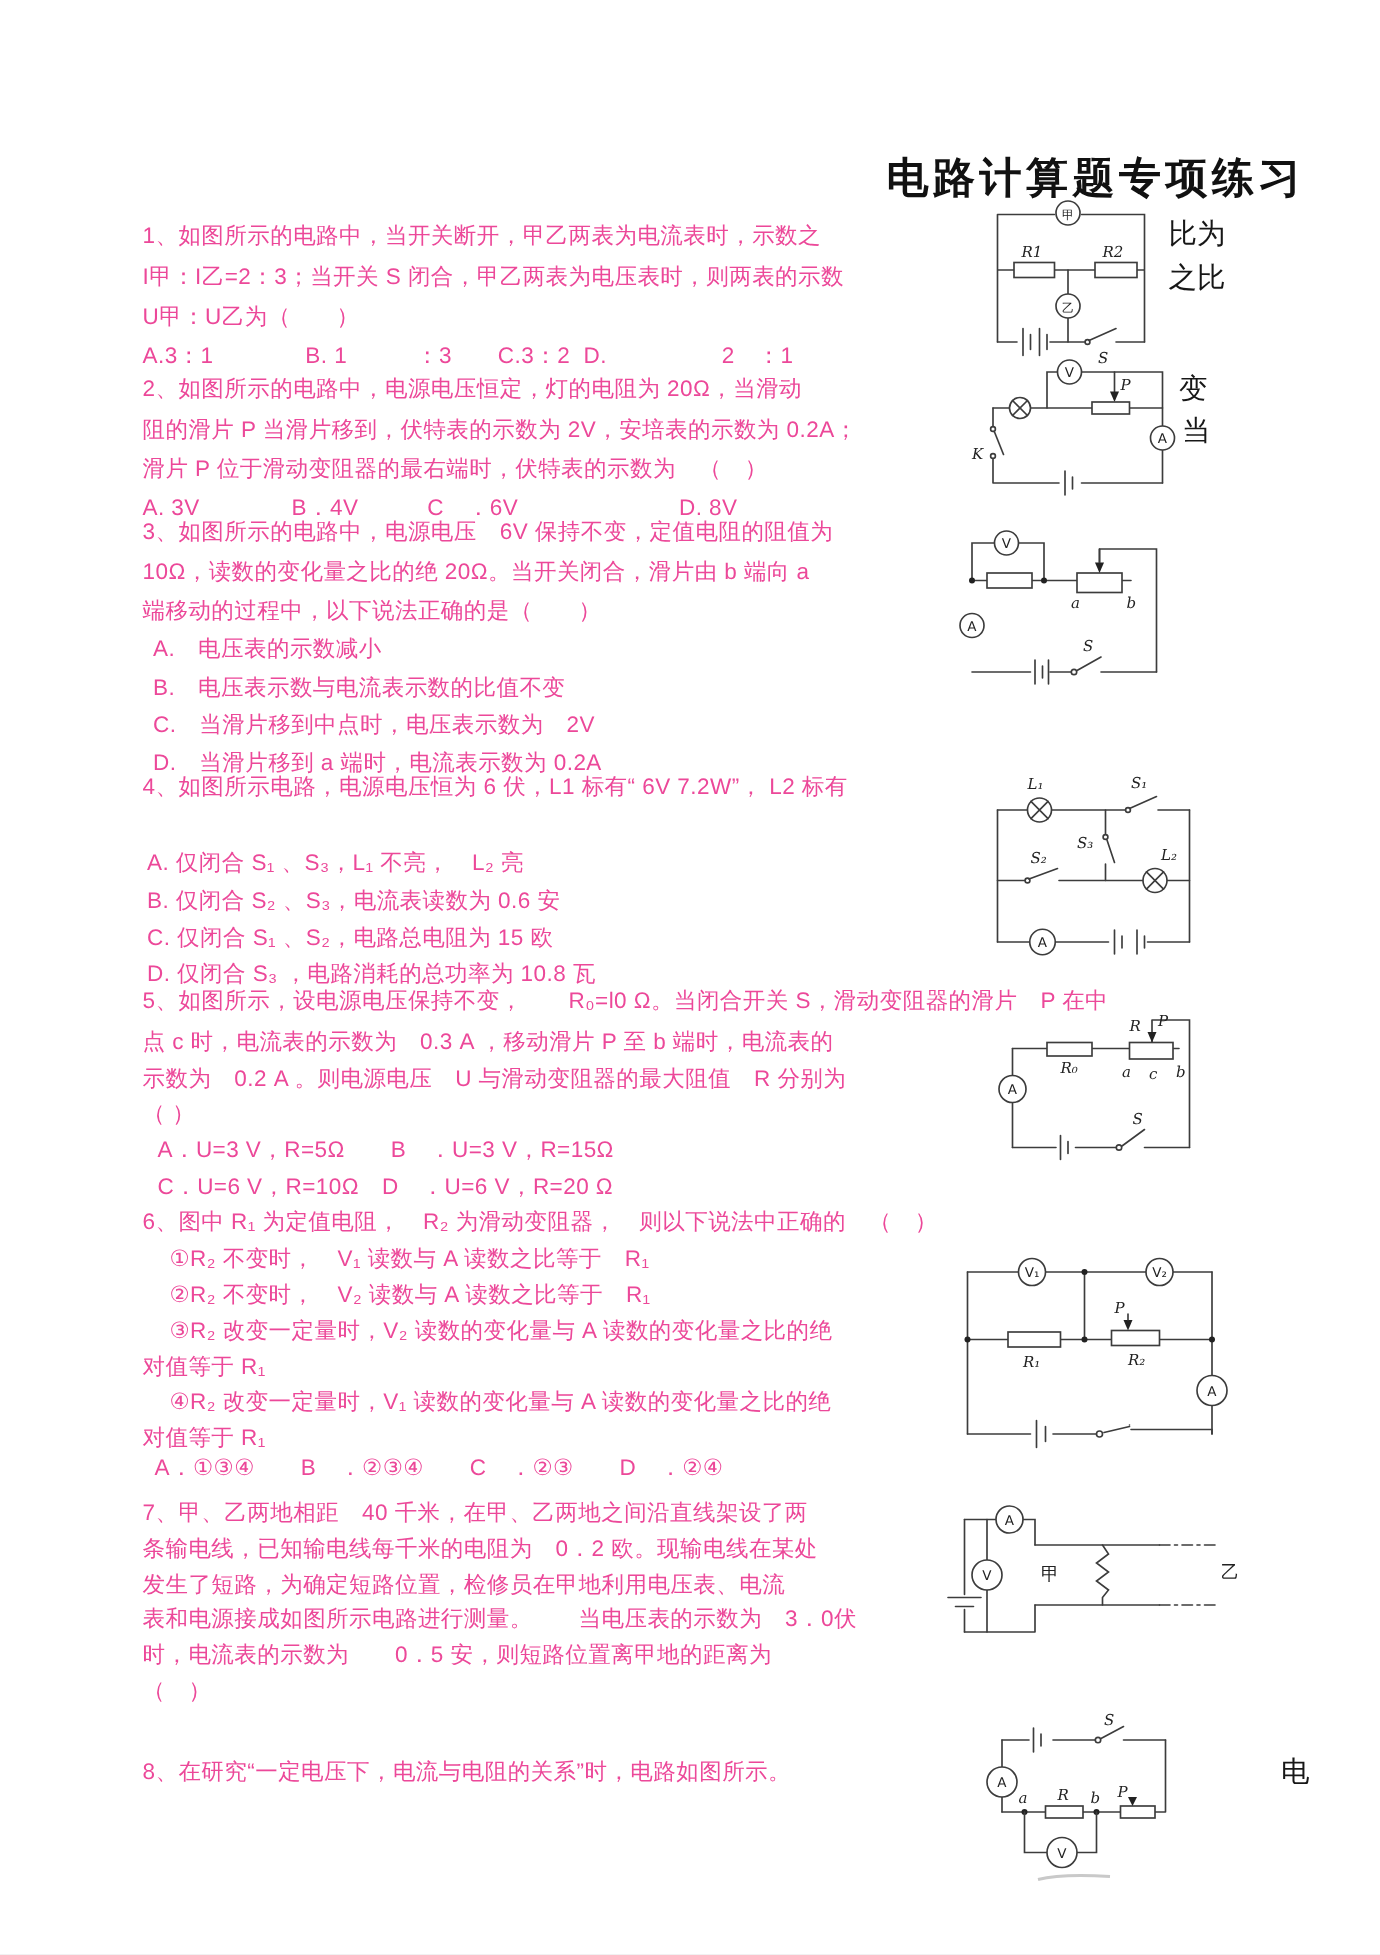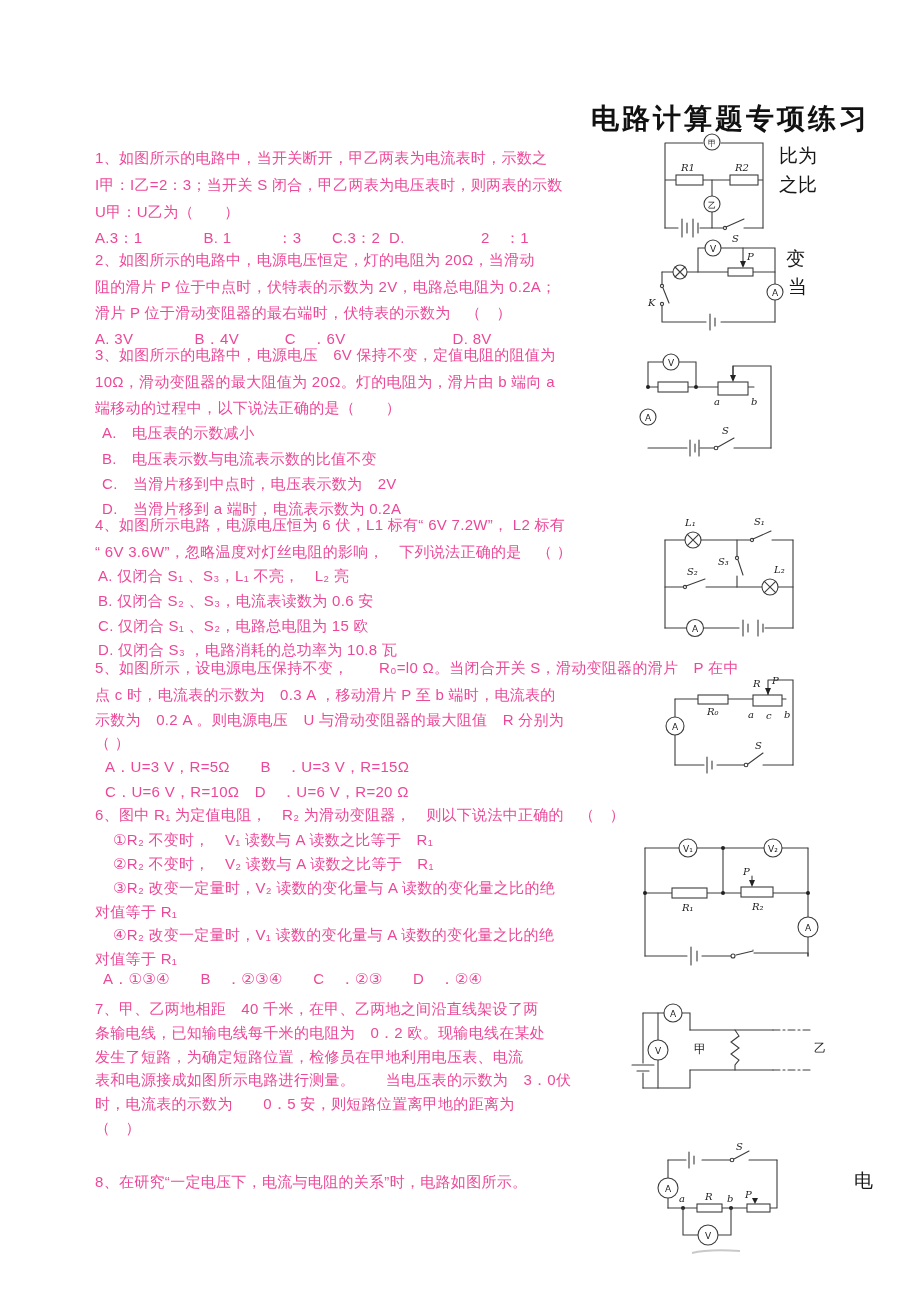--- a/index.html
+++ b/index.html
@@ -57,21 +57,21 @@
       <rect class="comp" x="90" y="47" width="28" height="10"></rect>
       <text class="lbl" x="95" y="43">R2</text>
     </g>
     <g>
       <circle class="comp" cx="72" cy="76" r="8"></circle>
       <text class="cjk" x="72" y="80" style="font-size:8px">乙</text>
     </g>
   </svg>
 
   <div class="ln" style="left:95px;top:248px">2、如图所示的电路中，电源电压恒定，灯的电阻为 20Ω，当滑动</div>
-  <div class="ln" style="left:95px;top:275px">阻的滑片 P 位于中点时，伏特表的示数为 2V，电路总电阻为 0.2A；</div>
+  <div class="ln" style="left:95px;top:275px">阻的滑片 P 当滑片移到，伏特表的示数为 2V，安培表的示数为 0.2A；</div>
   <div class="ln" style="left:95px;top:301px">滑片 P 位于滑动变阻器的最右端时，伏特表的示数为　（　）</div>
   <div class="ln" style="left:95px;top:327px">A. 3V　　　　B．4V　　　C　．6V　　　　　　　D. 8V</div>
   <div class="side" style="left:786px;top:246px">变</div>
   <div class="side" style="left:788px;top:274px">当</div>
 
   <svg class="circ" style="left:640px;top:240px" width="165" height="95">
     <path class="wire" d="M58,32 V8 H65 M81,8 H135 V44 M135,60 V82 M58,8 H58"></path>
     <path class="wire" d="M22,32 H33 M47,32 H88 M113,32 H135"></path>
     <path class="wire" d="M22,32 V44 M22,66 V82 M22,82 H66 M81,82 H135"></path>
     <g>
@@ -97,21 +97,21 @@
     <g>
       <circle class="comp" cx="135" cy="52" r="8"></circle>
       <text class="mtr" x="135" y="55.5">A</text>
     </g>
     <g>
       <path class="wire" d="M70,74 V90 M75,78 V86"></path>
     </g>
   </svg>
 
   <div class="ln" style="left:95px;top:343px">3、如图所示的电路中，电源电压　6V 保持不变，定值电阻的阻值为</div>
-  <div class="ln" style="left:95px;top:370px">10Ω，滑动变阻器的最大阻值为 20Ω。灯的电阻为，滑片由 b 端向 a</div>
+  <div class="ln" style="left:95px;top:370px">10Ω，读数的变化量之比的绝 20Ω。当开关闭合，滑片由 b 端向 a</div>
   <div class="ln" style="left:95px;top:396px">端移动的过程中，以下说法正确的是（　　）</div>
   <div class="ln" style="left:102px;top:421px">A.　电压表的示数减小</div>
   <div class="ln" style="left:102px;top:447px">B.　电压表示数与电流表示数的比值不变</div>
   <div class="ln" style="left:102px;top:472px">C.　当滑片移到中点时，电压表示数为　2V</div>
   <div class="ln" style="left:102px;top:497px">D.　当滑片移到 a 端时，电流表示数为 0.2A</div>
 
   <svg class="circ" style="left:636px;top:350px" width="152" height="108">
     <path class="wire" d="M12,37 V12 H27 M43,12 H60 V37"></path>
     <path class="wire" d="M12,37 H22 M52,37 H82 M112,37 H118"></path>
     <path class="wire" d="M97,16 H135 V98 M97,16 V28"></path>
@@ -139,21 +139,20 @@
       <path class="wire" d="M54,90 V106 M59,94 V102 M63,90 V106"></path>
     </g>
     <g>
       <circle class="comp" cx="80" cy="98" r="1.8"></circle>
       <path class="wire" d="M82,97 L98,88"></path>
       <text class="lbl" x="86" y="84">S</text>
     </g>
   </svg>
 
   <div class="ln" style="left:95px;top:513px">4、如图所示电路，电源电压恒为 6 伏，L1 标有“ 6V 7.2W”， L2 标有</div>
-  <div class="ln" style="left:95px;top:540px">“ 6V 3.6W”，忽略温度对灯丝电阻的影响，　下列说法正确的是　（ ）</div>
   <div class="ln" style="left:98px;top:564px">A. 仅闭合 S₁ 、S₃，L₁ 不亮，　L₂ 亮</div>
   <div class="ln" style="left:98px;top:589px">B. 仅闭合 S₂ 、S₃，电流表读数为 0.6 安</div>
   <div class="ln" style="left:98px;top:614px">C. 仅闭合 S₁ 、S₂，电路总电阻为 15 欧</div>
   <div class="ln" style="left:98px;top:638px">D. 仅闭合 S₃ ，电路消耗的总功率为 10.8 瓦</div>
 
   <svg class="circ" style="left:655px;top:515px" width="150" height="128">
     <path class="wire" d="M10,25 H30 M46,25 H96 M117,25 H138"></path>
     <path class="wire" d="M10,25 V113 M138,25 V113"></path>
     <path class="wire" d="M82,25 V41 M82,61 V72"></path>
     <path class="wire" d="M10,72 H29 M51,72 H107 M123,72 H138"></path>

